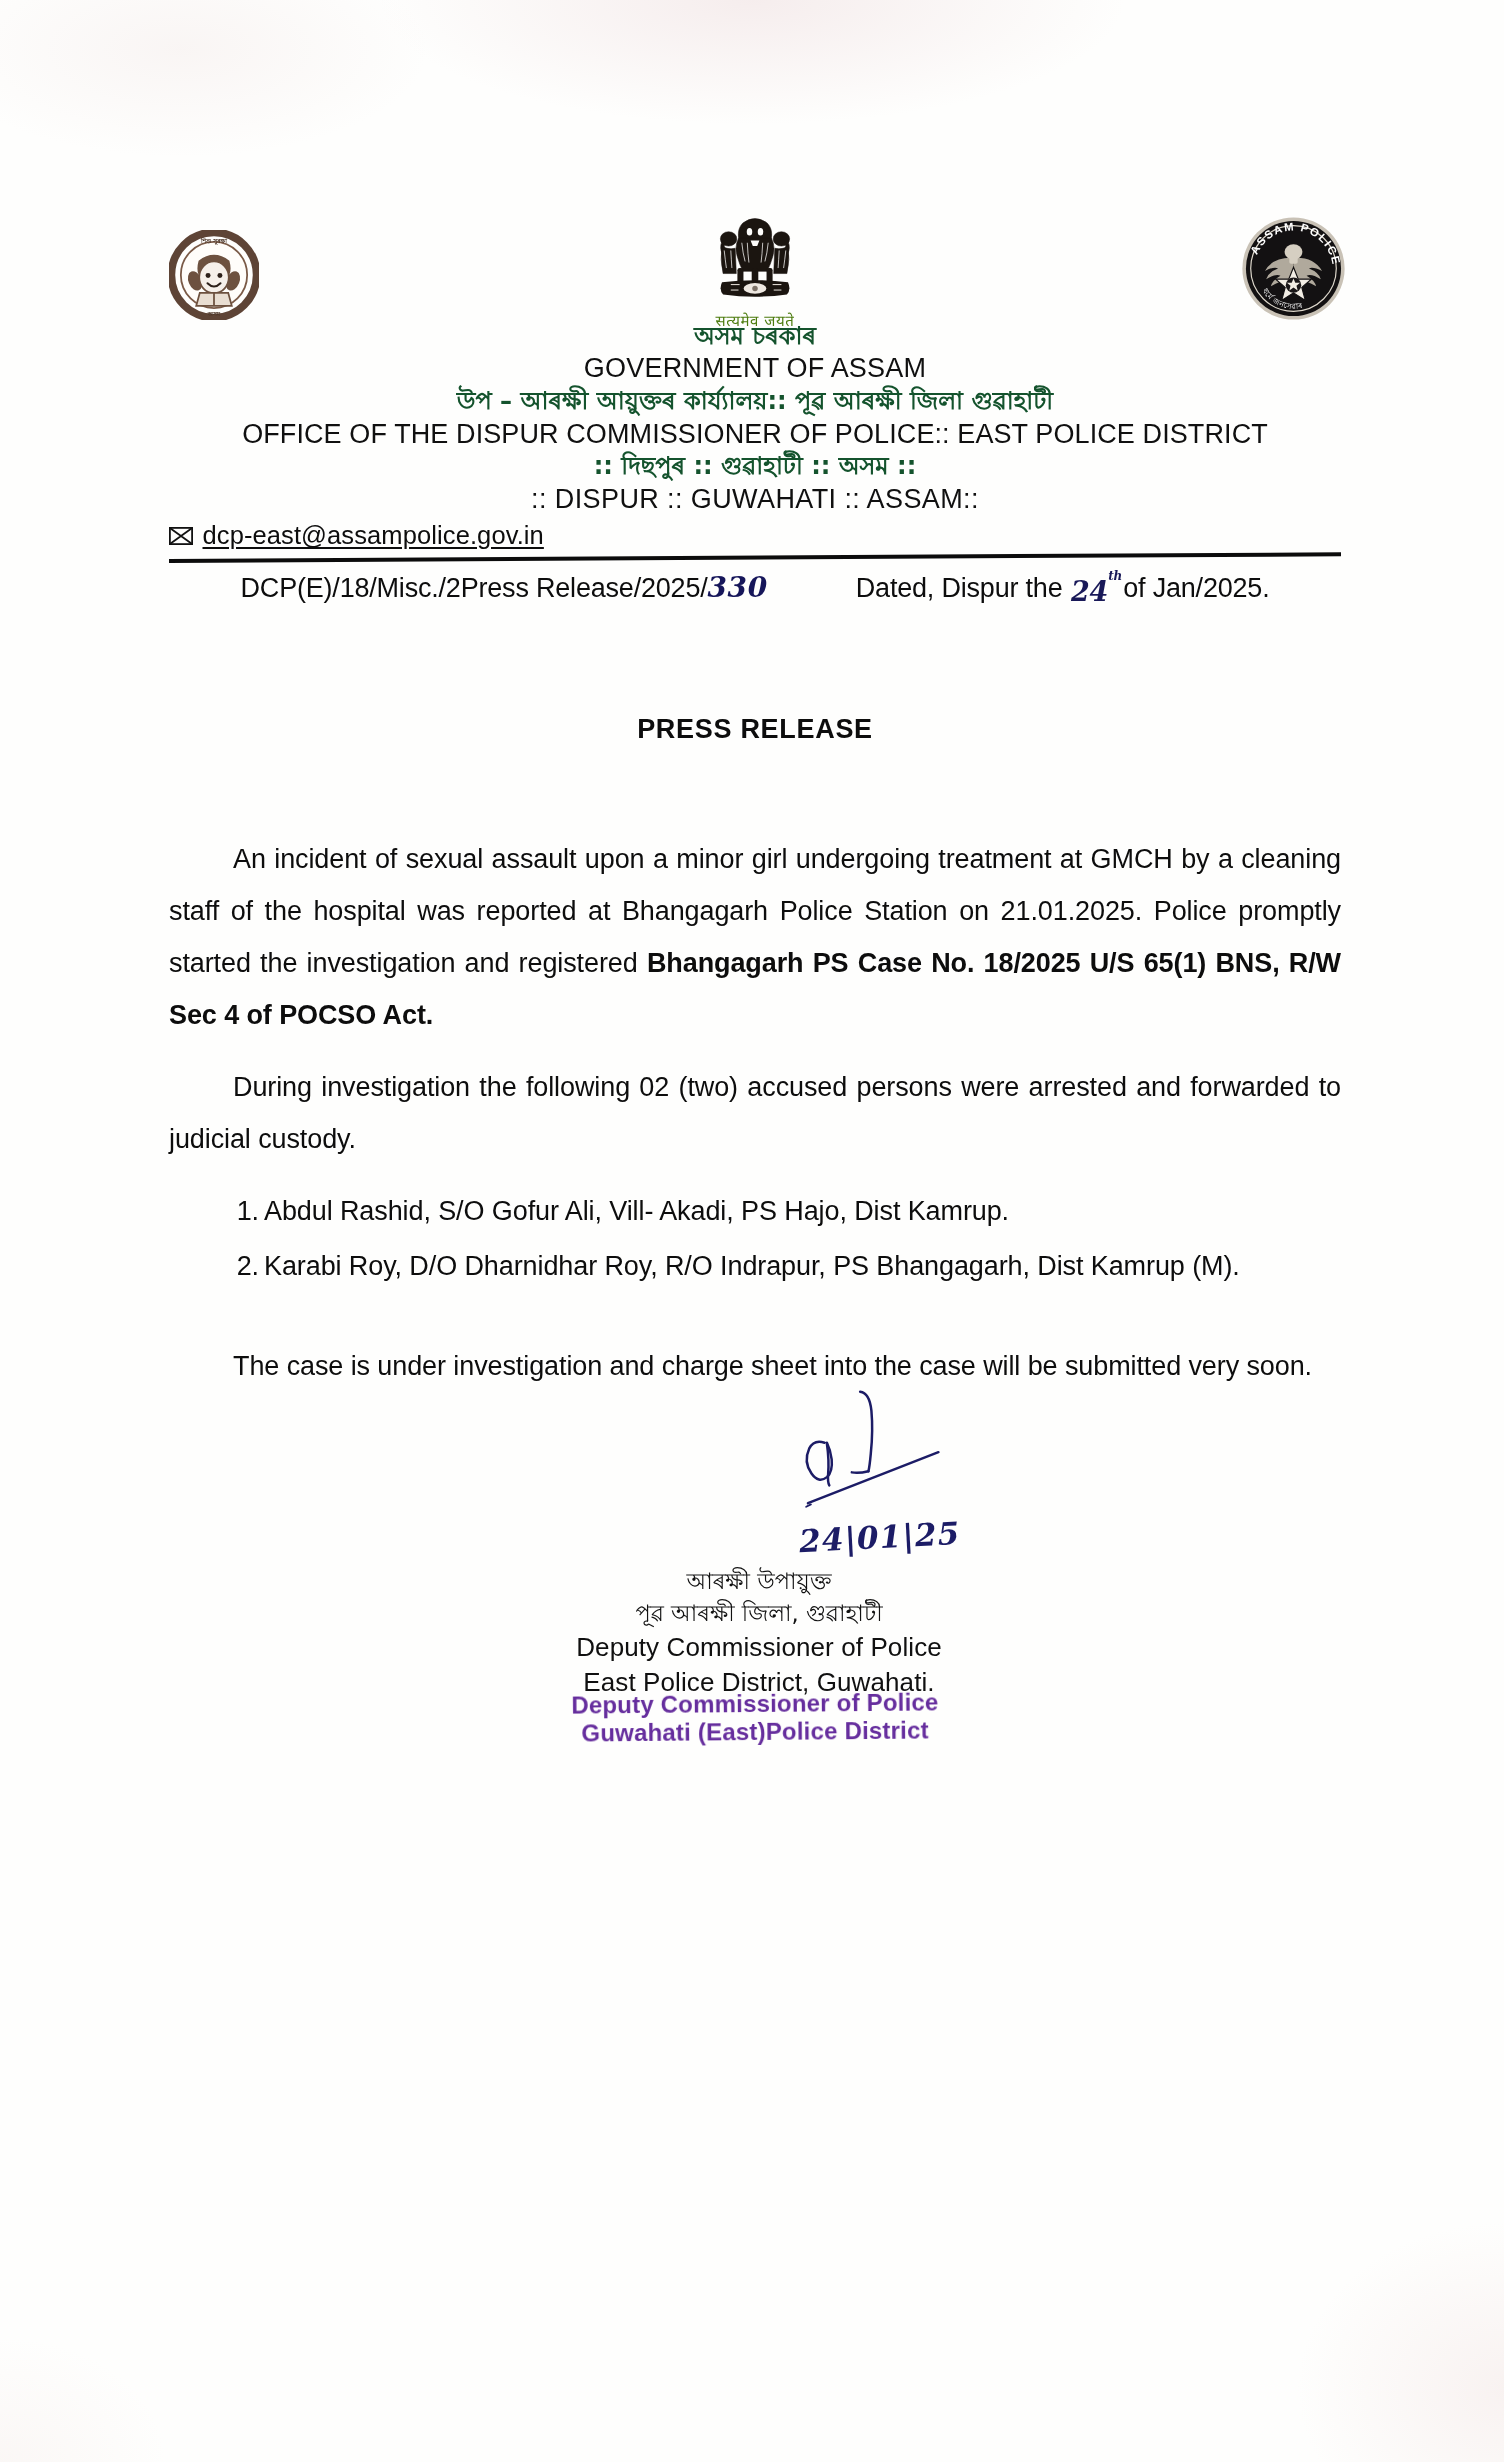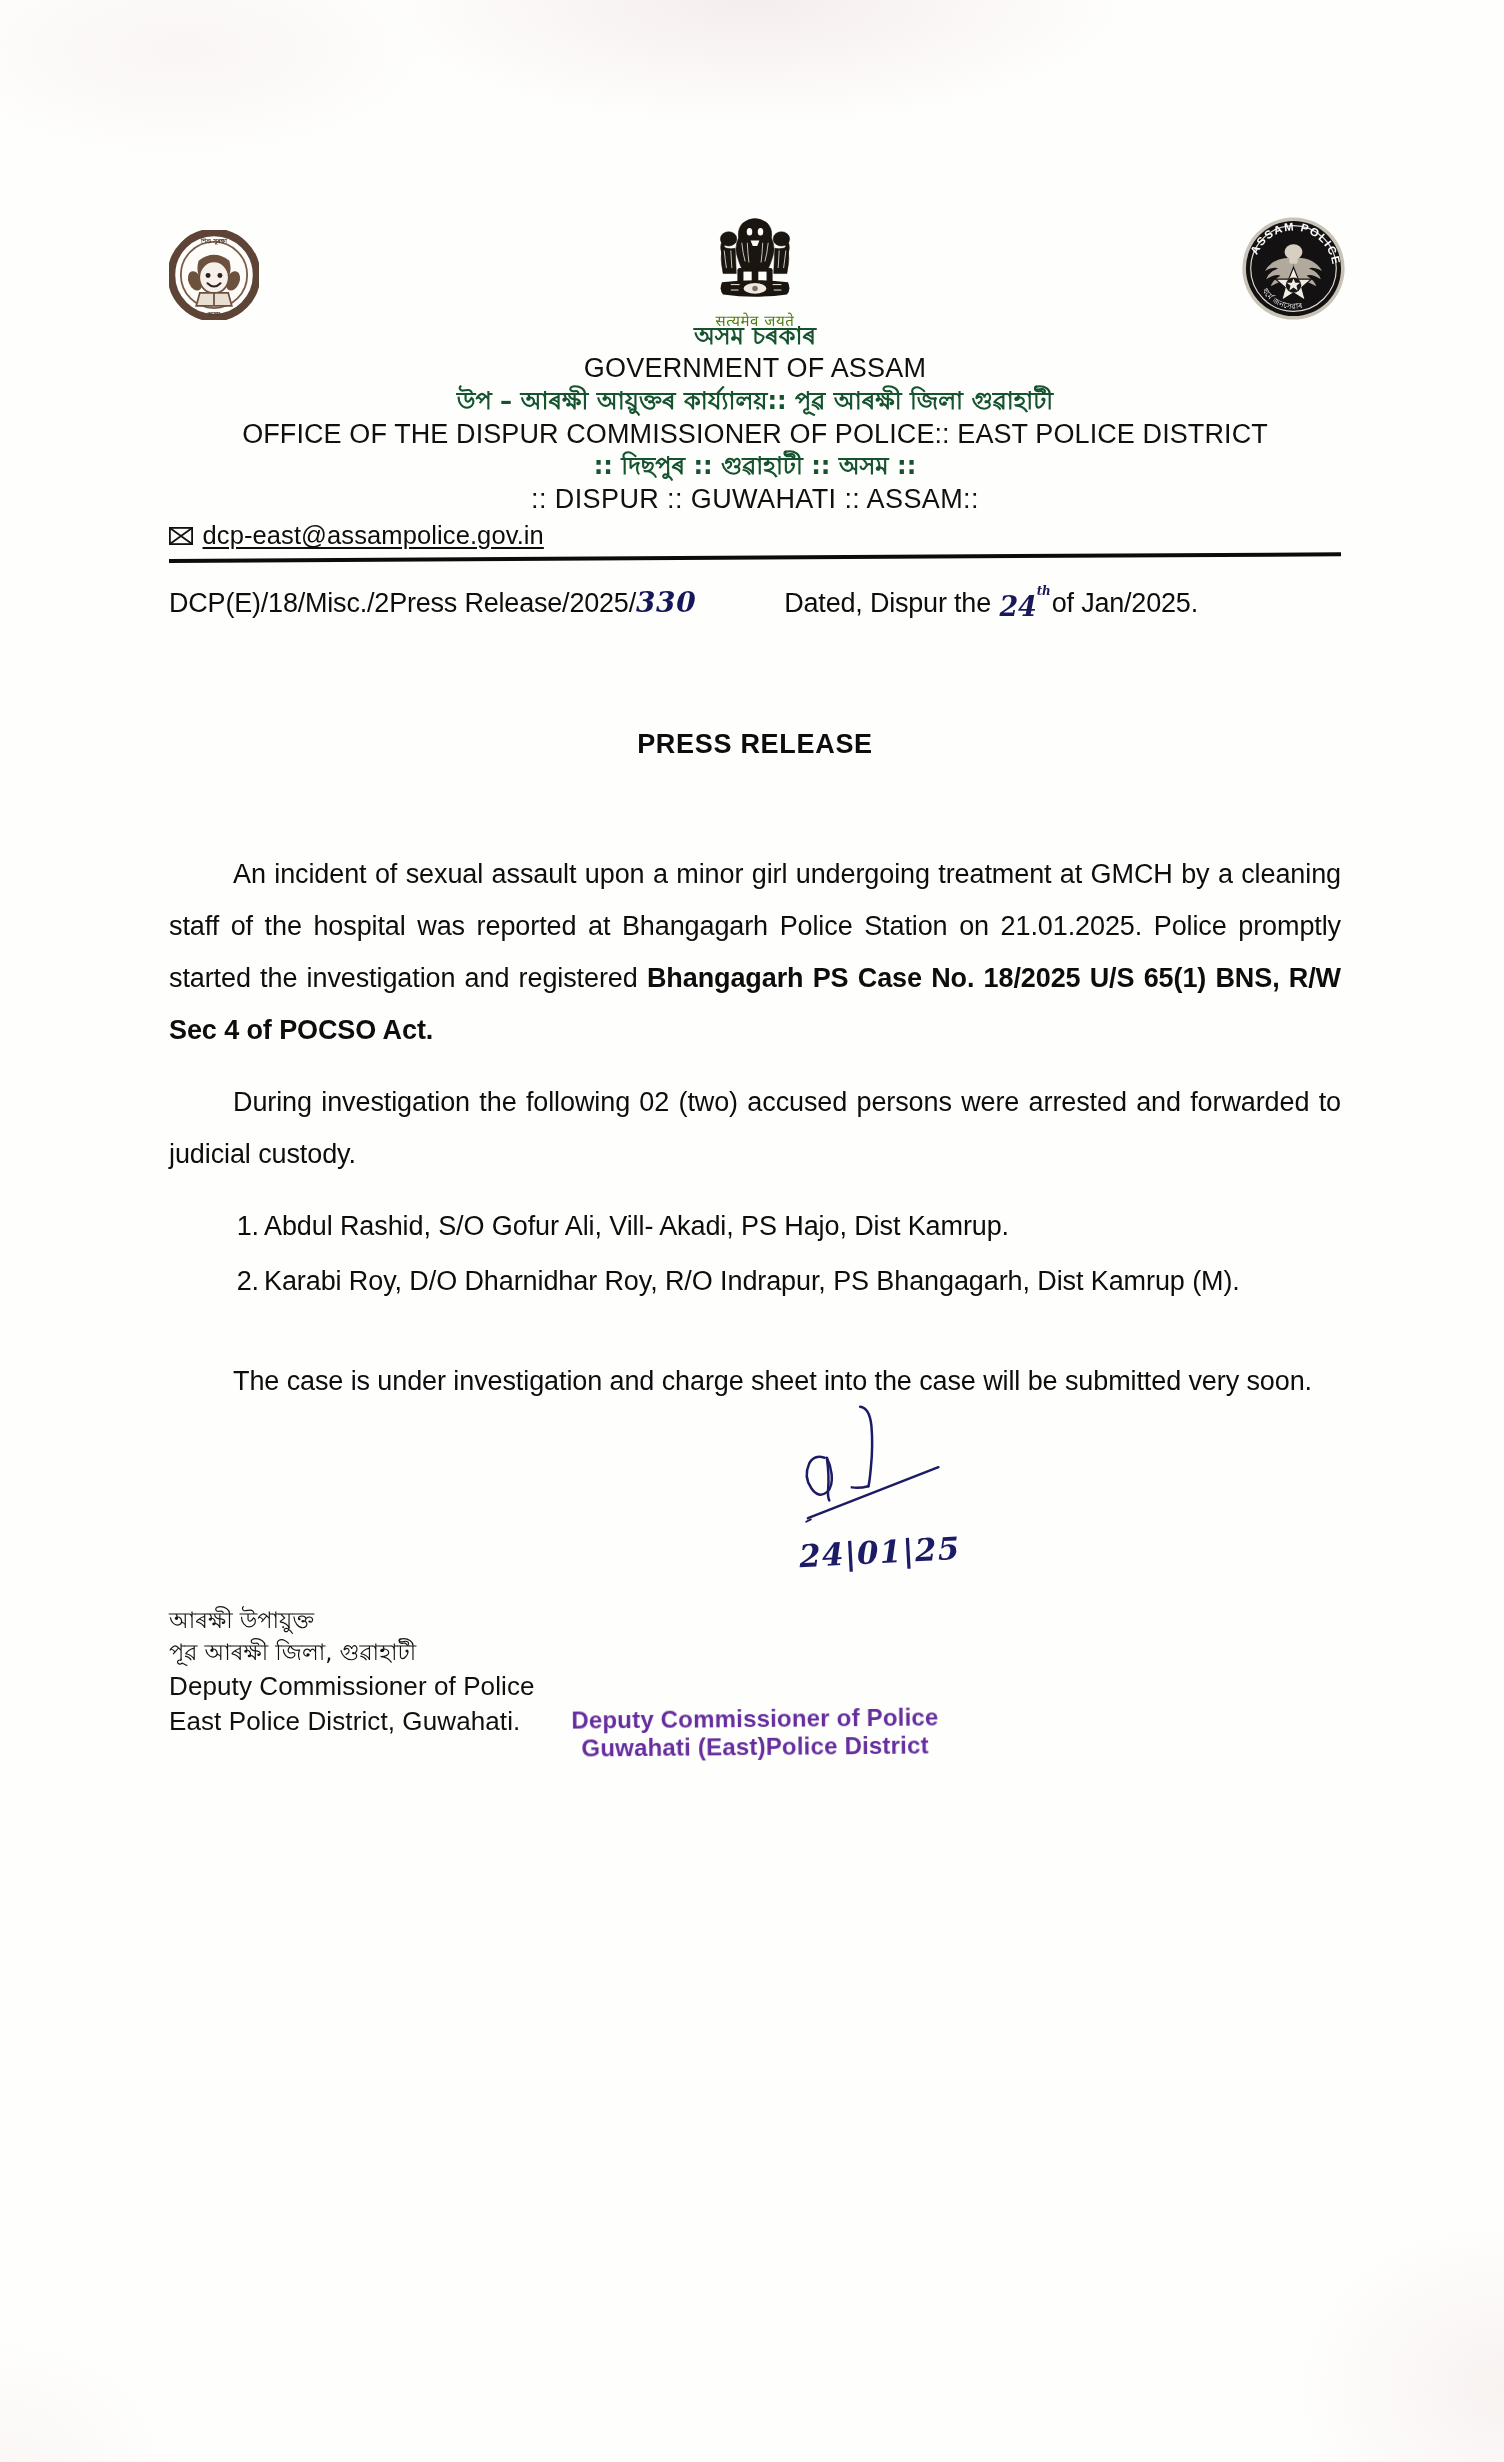--- a/index.html
+++ b/index.html
@@ -136,24 +136,25 @@
     height: 4.1px;
     background: #0c0c0c;
     transform: rotate(-0.33deg);
     transform-origin: left center;
   }
 
   
   .ref-row {
     display: flex;
     align-items: flex-end;
-    margin-top: 22px;
+    margin-top: 7px;
     font-size: 27px;
     letter-spacing: -0.2px;
     white-space: nowrap;
+    justify-content: center;
   }
   .ref-left  { flex: 0 0 auto; }
   .ref-gap   { flex: 0 0 88px; }
   .ref-right { flex: 0 0 auto; }
 
   .hand {
     font-family: "DejaVu Serif", serif;
     font-style: italic;
     font-weight: 700;
     color: #16165a;
@@ -243,24 +244,24 @@
     font-style: italic;
     font-weight: 700;
     font-size: 31px;
     color: #1c1c66;
     letter-spacing: 1.2px;
     transform: rotate(-3deg);
   }
 
   .sign-names {
     position: absolute;
-    left: 0;
+    left: 8px;
     right: 0;
     top: 154px;
-    margin-top: 24px;
+    text-align: center;
   }
 
   .sn-as {
     font-family: "DejaVu Sans", sans-serif;
     font-size: 22.5px;
     line-height: 1.42;
     color: #111;
   }
   .sn-en {
     font-family: "Liberation Sans", sans-serif;

